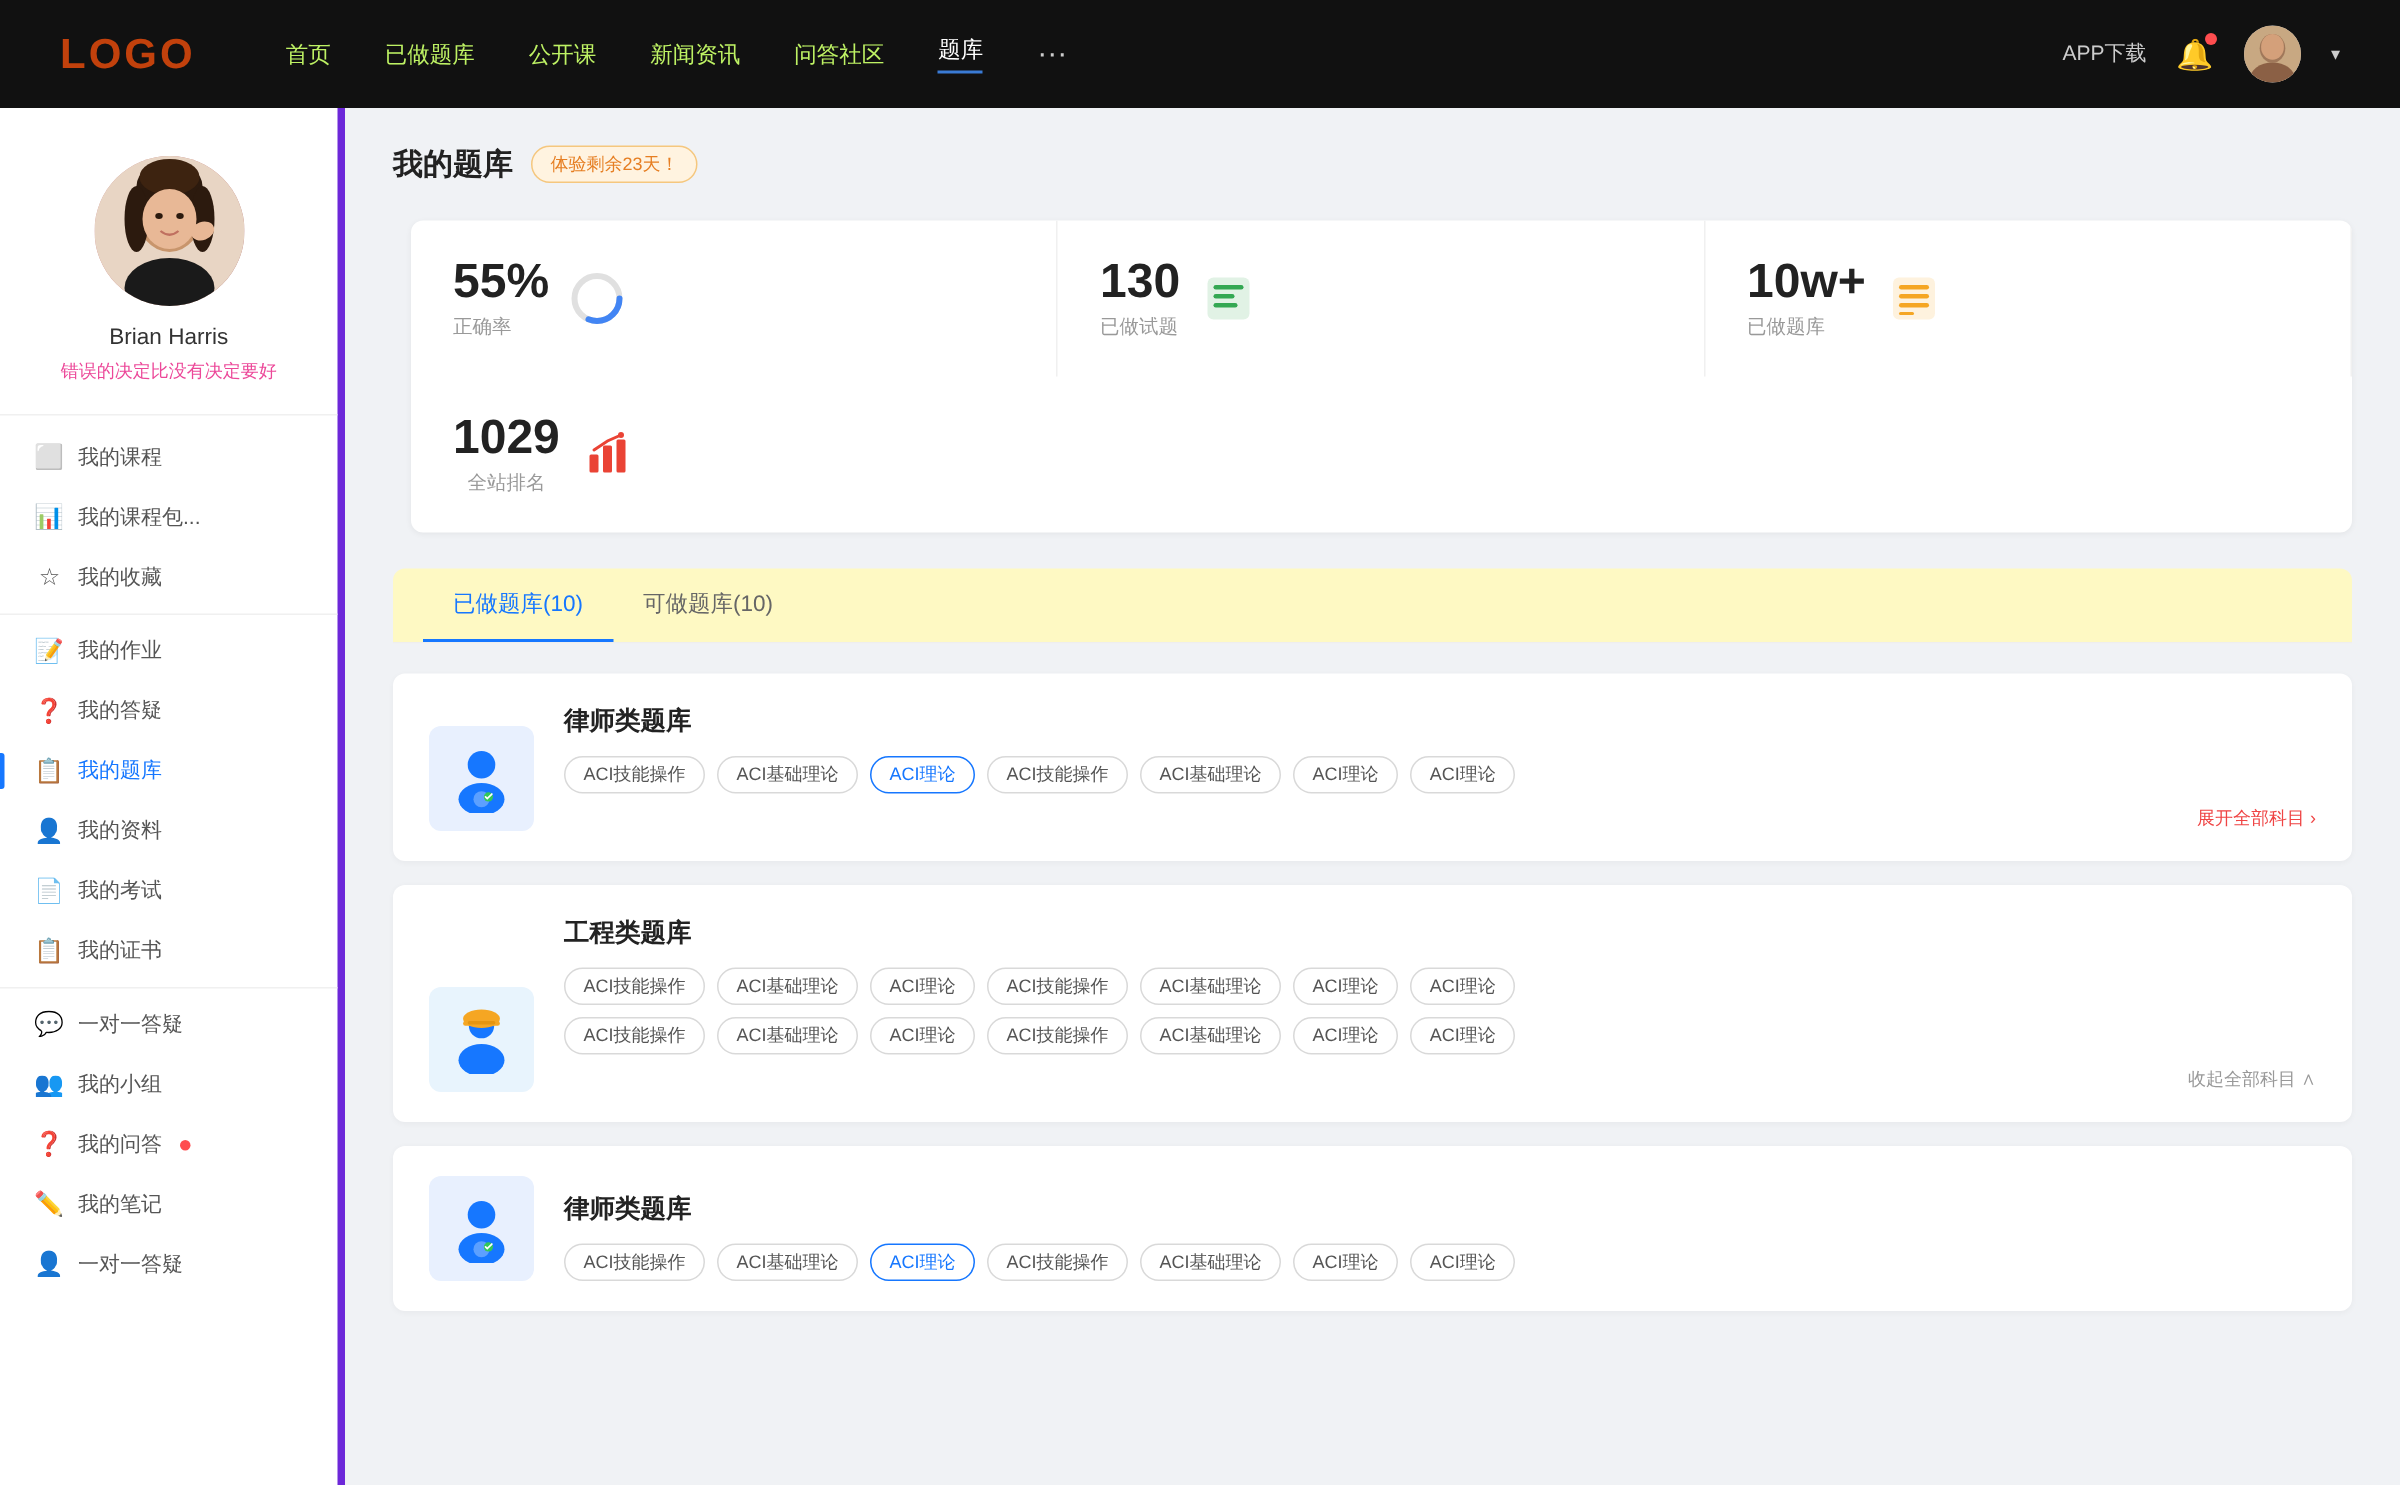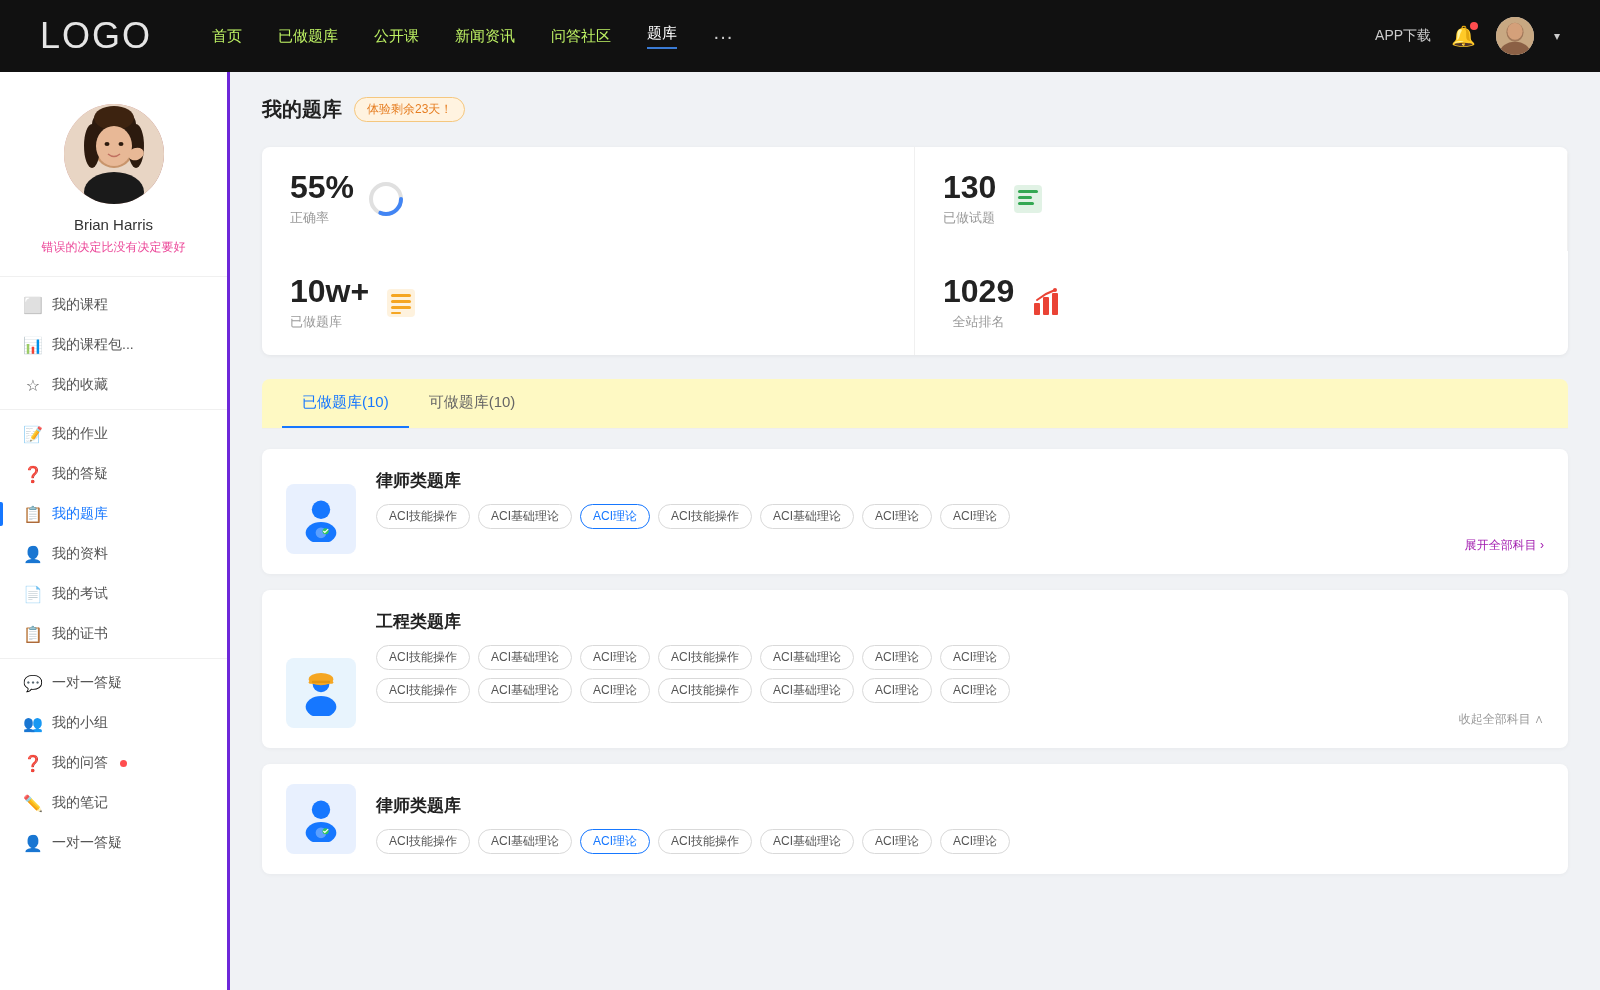--- a/index.html
+++ b/index.html
@@ -8,23 +8,23 @@
     
     .navbar {
       background: #111;
       height: 72px;
       display: flex;
       align-items: center;
       padding: 0 40px;
       gap: 0;
     }
     .navbar-logo {
-      color: #e5e5e5;
-      font-size: 36px;
-      font-weight: normal;
+      color: #c2410c;
+      font-size: 28px;
+      font-weight: bold;
       letter-spacing: 2px;
       margin-right: 60px;
     }
     .nav-links {
       display: flex;
       align-items: center;
       gap: 36px;
       flex: 1;
     }
     .nav-link {
@@ -82,21 +82,21 @@
       display: flex;
       min-height: calc(990px - 72px);
     }
 
     
     .sidebar {
       width: 230px;
       background: #fff;
       padding: 0;
       flex-shrink: 0;
-      border-right: 3px solid #6d28d9;
+      border-right: 5px solid #6d28d9;
     }
     .profile-section {
       display: flex;
       flex-direction: column;
       align-items: center;
       padding: 32px 16px 20px;
       border-bottom: 1px solid #f0f0f0;
     }
     .profile-avatar {
       width: 100px;
@@ -202,27 +202,28 @@
       color: #e67e22;
       border: 1px solid #f5c77e;
       border-radius: 20px;
       padding: 3px 12px;
       font-size: 12px;
     }
 
     
     .stats-row {
       display: grid;
-      grid-template-columns: repeat(2, 1fr);
+      grid-template-columns: repeat(3, 1fr);
       gap: 0;
       background: #fff;
       border-radius: 8px;
       overflow: hidden;
       margin-bottom: 24px;
       box-shadow: 0 1px 4px rgba(0,0,0,0.06);
+      margin-left: 12px;
     }
     .stat-item {
       padding: 24px 28px;
       display: flex;
       align-items: center;
       gap: 12px;
       border-right: 1px solid #f0f0f0;
     }
     .stat-item:last-child { border-right: none; text-align: center; }
     .stat-text {}
@@ -325,21 +326,21 @@
     .qb-tag.selected {
       border-color: #1677ff;
       color: #1677ff;
       background: #fff;
     }
     .qb-tags-row2 {
       margin-top: 8px;
     }
     .expand-link {
       font-size: 12px;
-      color: #a21caf;
+      color: #ef4444;
       cursor: pointer;
       text-align: right;
       margin-top: 8px;
     }
     .collapse-link {
       font-size: 12px;
       color: #999;
       cursor: pointer;
       text-align: right;
       margin-top: 8px;

